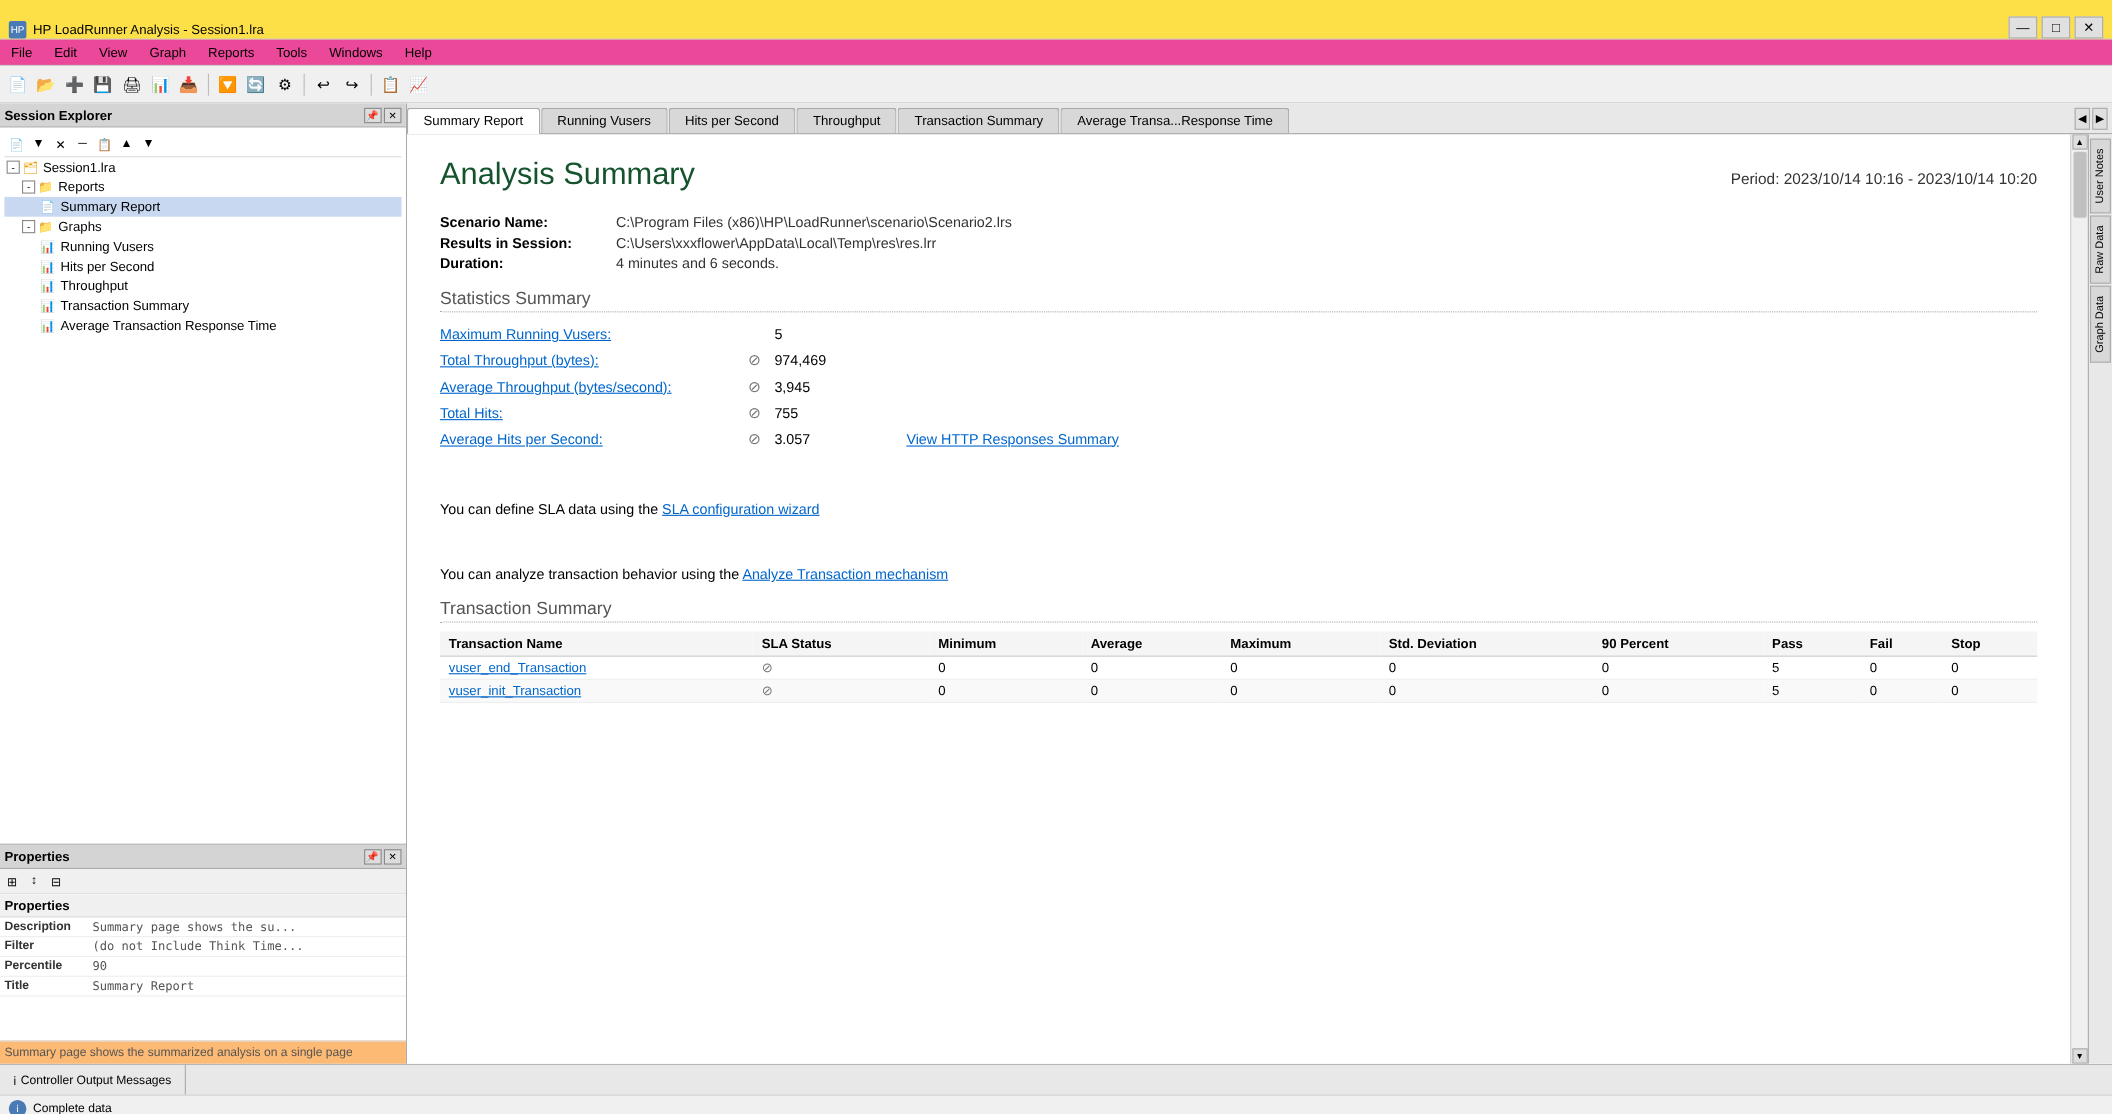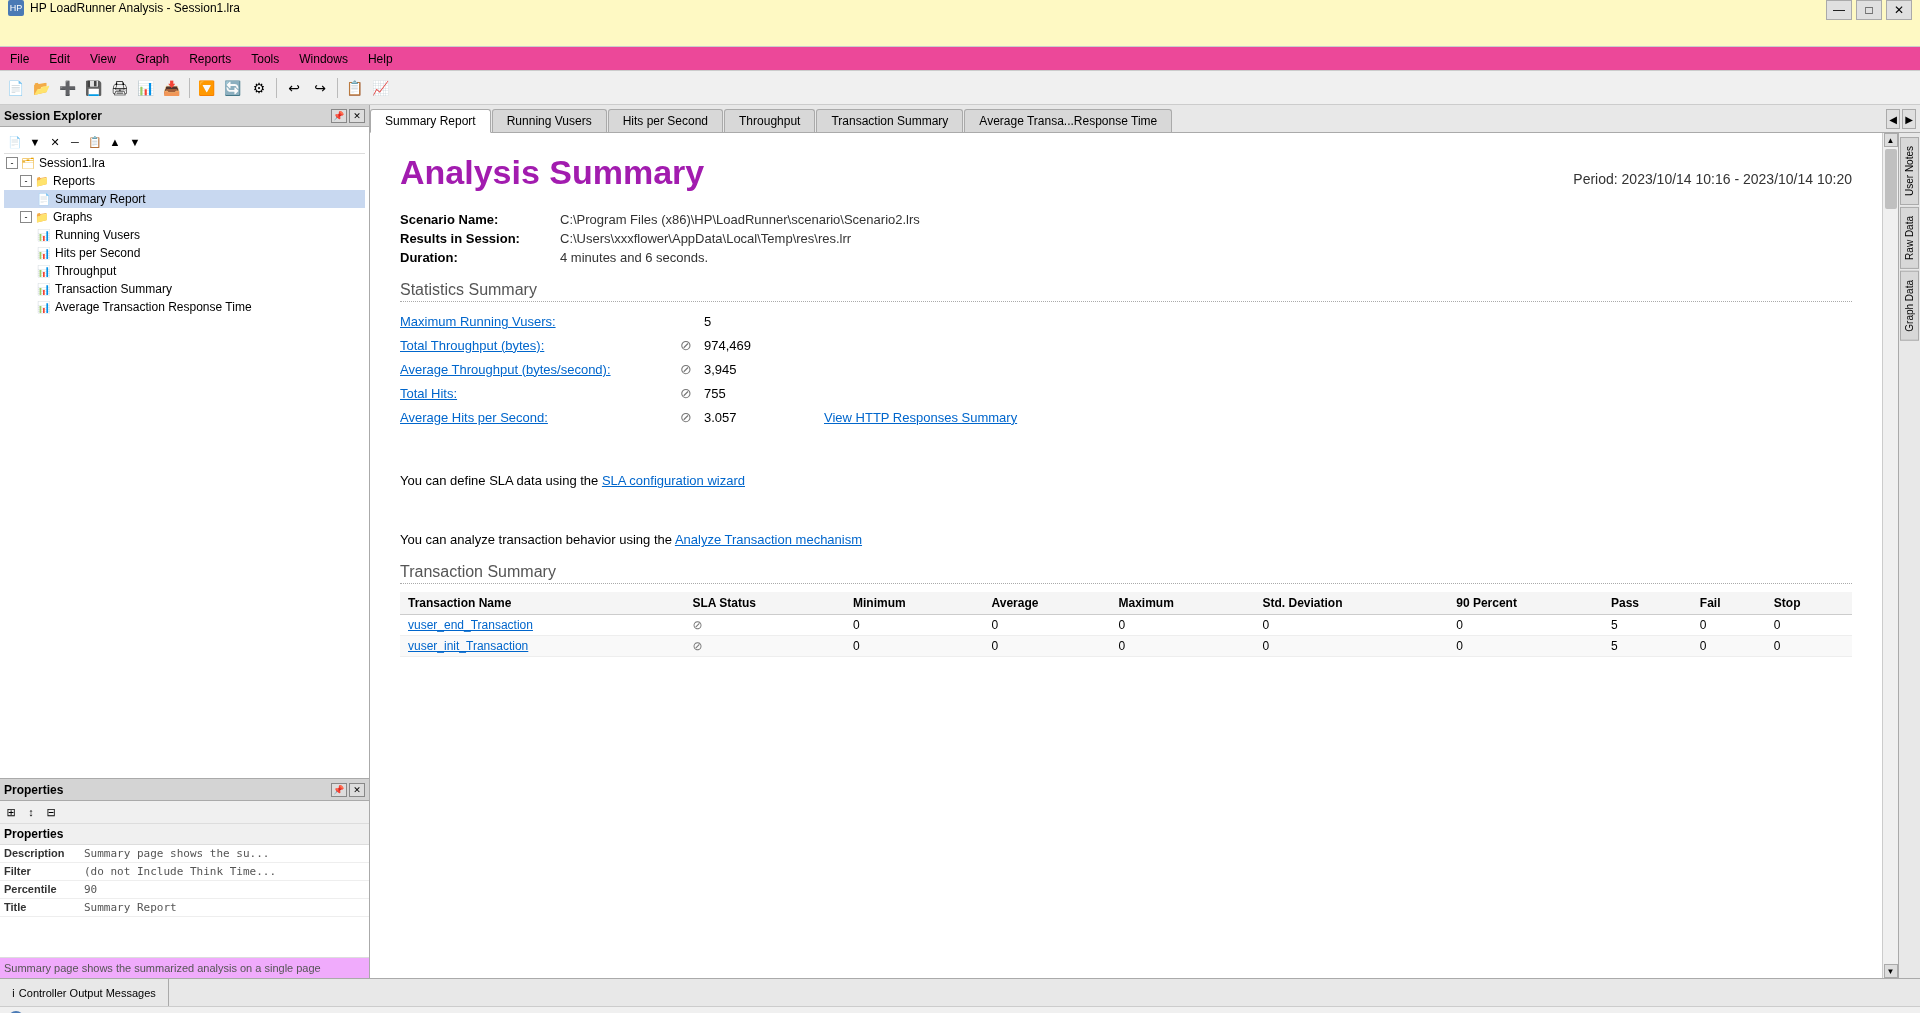--- a/index.html
+++ b/index.html
@@ -1,19 +1,19 @@
 <!DOCTYPE html>
 <html><head>
   <meta charset="utf-8">
   <style>
     * { margin: 0; padding: 0; box-sizing: border-box; }
     body { font-family: 'Segoe UI', Tahoma, Arial, sans-serif; font-size: 12px; background: #f0f0f0; color: #000; width: 1920px; height: 1013px; overflow: hidden; }
 
     
-    .title-bar { background: #fef9c3; height: 47px; display: flex; align-items: flex-start; padding: 0 8px; border-bottom: 1px solid #ccc; justify-content: space-between; }
+    .title-bar { background: #fde047; height: 36px; display: flex; align-items: flex-end; padding: 0 8px; border-bottom: 1px solid #ccc; justify-content: space-between; }
     .title-bar-left { display: flex; align-items: center; gap: 6px; font-size: 12px; }
     .title-bar-icon { width: 16px; height: 16px; background: #4a7ab5; border-radius: 2px; display: flex; align-items: center; justify-content: center; color: white; font-size: 9px; }
     .title-bar-controls { display: flex; gap: 4px; }
     .title-btn { width: 26px; height: 20px; border: 1px solid #aaa; background: #e0e0e0; cursor: pointer; display: flex; align-items: center; justify-content: center; font-size: 12px; }
 
     
     .menu-bar { background: #ec4899; height: 24px; display: flex; align-items: center; border-bottom: 1px solid #ccc; }
     .menu-item { padding: 2px 10px; cursor: pointer; font-size: 12px; height: 100%; display: flex; align-items: center; }
 
     
@@ -42,38 +42,38 @@
     .expand-btn { width: 12px; height: 12px; border: 1px solid #888; background: white; display: inline-flex; align-items: center; justify-content: center; font-size: 9px; cursor: pointer; margin-right: 2px; }
 
     .properties-panel { height: 200px; border-top: 1px solid #aaa; display: flex; flex-direction: column; }
     .props-toolbar { display: flex; align-items: center; padding: 2px; gap: 2px; border-bottom: 1px solid #ddd; background: #f0f0f0; }
     .props-table { flex: 1; overflow: auto; background: white; }
     .props-table table { width: 100%; border-collapse: collapse; font-size: 11px; }
     .props-table td { border-bottom: 1px solid #eee; padding: 2px 4px; vertical-align: top; }
     .props-table td:first-child { font-weight: bold; width: 80px; color: #333; }
     .props-table td:last-child { color: #555; font-family: monospace; }
     .props-section { font-weight: bold; font-size: 12px; padding: 3px 4px; background: #f0f0f0; border-bottom: 1px solid #ddd; }
-    .props-desc { padding: 4px; font-size: 11px; color: #555; border-top: 1px solid #ddd; background: #f0abfc; }
+    .props-desc { padding: 4px; font-size: 11px; color: #555; border-top: 1px solid #ddd; background: #fdba74; }
 
     
     .right-area { flex: 1; display: flex; flex-direction: column; background: white; }
 
     
     .tab-bar { display: flex; align-items: flex-end; background: #e8e8e8; border-bottom: 1px solid #aaa; padding-top: 4px; position: relative; }
     .tab { padding: 4px 14px; border: 1px solid #aaa; border-bottom: none; background: #d8d8d8; cursor: pointer; font-size: 12px; margin-right: 1px; border-radius: 3px 3px 0 0; }
     .tab.active { background: white; border-bottom: 1px solid white; margin-bottom: -1px; z-index: 1; }
     .tab-scroll-left { position: absolute; right: 20px; top: 4px; width: 14px; height: 20px; cursor: pointer; display: flex; align-items: center; justify-content: center; border: 1px solid #aaa; background: #e0e0e0; font-size: 10px; }
     .tab-scroll-right { position: absolute; right: 4px; top: 4px; width: 14px; height: 20px; cursor: pointer; display: flex; align-items: center; justify-content: center; border: 1px solid #aaa; background: #e0e0e0; font-size: 10px; }
 
     
     .content-area { flex: 1; overflow: auto; padding: 20px 30px; background: white; }
 
     
     .analysis-header { display: flex; justify-content: space-between; align-items: baseline; margin-bottom: 20px; }
-    .analysis-title { font-size: 34px; font-weight: bold; color: #a21caf; }
+    .analysis-title { font-size: 28px; font-weight: normal; color: #14532d; }
     .analysis-period { font-size: 14px; color: #333; }
 
     .meta-info { margin-bottom: 16px; }
     .meta-row { display: flex; margin-bottom: 4px; font-size: 13px; }
     .meta-label { font-weight: bold; width: 160px; }
     .meta-value { color: #333; }
 
     .section-title { font-size: 16px; color: #555; margin: 16px 0 8px 0; padding-bottom: 2px; border-bottom: 1px dotted #aaa; }
 
     .stats-table { width: 100%; margin-bottom: 16px; }

